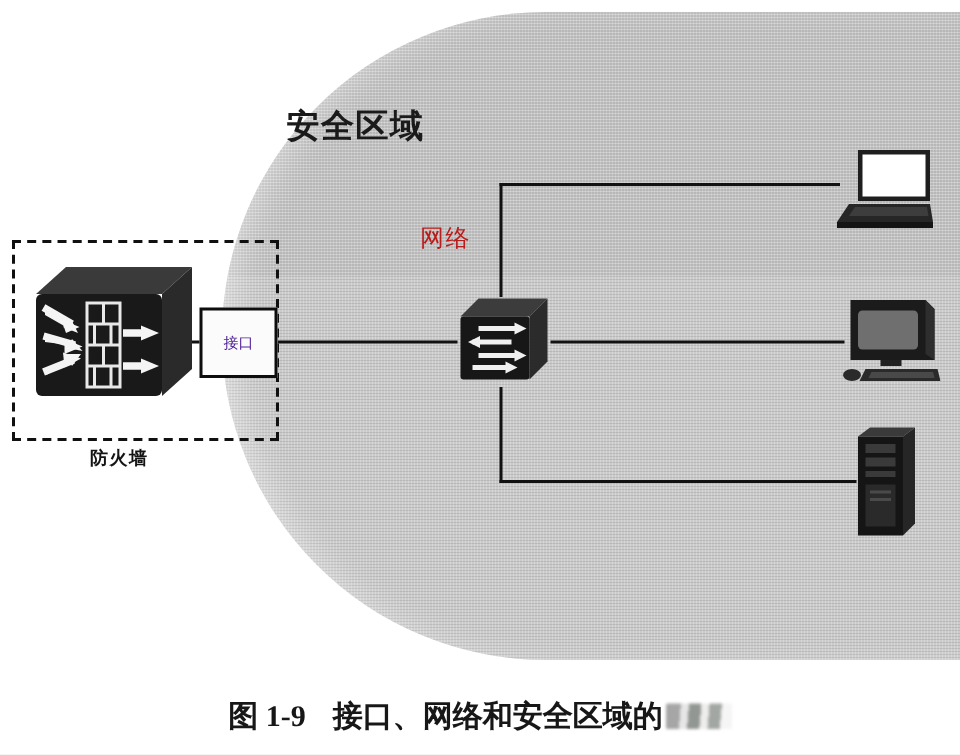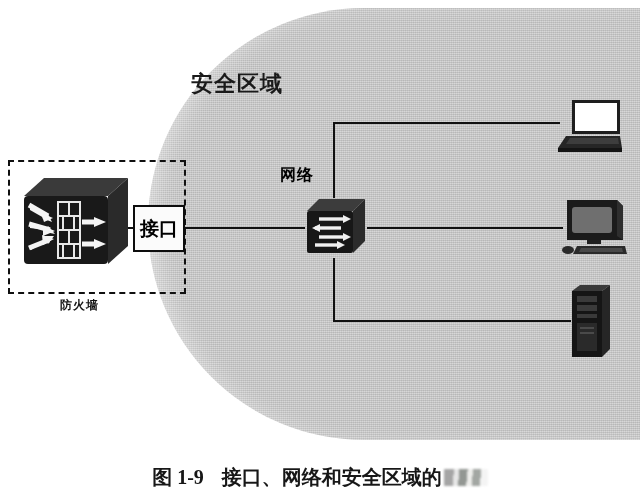--- a/index.html
+++ b/index.html
@@ -89,23 +89,23 @@
     width: 52px;
     height: 47px;
     background: #fbfbfb;
     border: 2.5px solid #0d0d0d;
     box-sizing: border-box;
     display: flex;
     align-items: center;
     justify-content: center;
   }
   #interface-label {
-    font-size: 19px;
-    font-weight: bold;
-    color: #000000;
+    font-size: 10px;
+    font-weight: normal;
+    color: #4c1d95;
     letter-spacing: 0px;
     white-space: nowrap;
   }
 
   
   .wire {
     position: absolute;
     background: #111111;
   }
   .wire-h { height: 2px; }
@@ -115,24 +115,24 @@
   #switch-icon {
     position: absolute;
     left: 303px;
     top: 195px;
     width: 66px;
     height: 66px;
   }
   #network-label {
     position: absolute;
     left: 280px;
-    top: 165px;
+    top: 149px;
     font-size: 16px;
-    font-weight: bold;
-    color: #000000;
+    font-weight: normal;
+    color: #b91c1c;
     letter-spacing: 1px;
     white-space: nowrap;
   }
 
   
   #laptop-icon  { position: absolute; left: 556px; top: 98px;  width: 70px; height: 58px; }
   #desktop-icon { position: absolute; left: 561px; top: 196px; width: 66px; height: 62px; }
   #server-icon  { position: absolute; left: 568px; top: 283px; width: 46px; height: 76px; }
 
   

